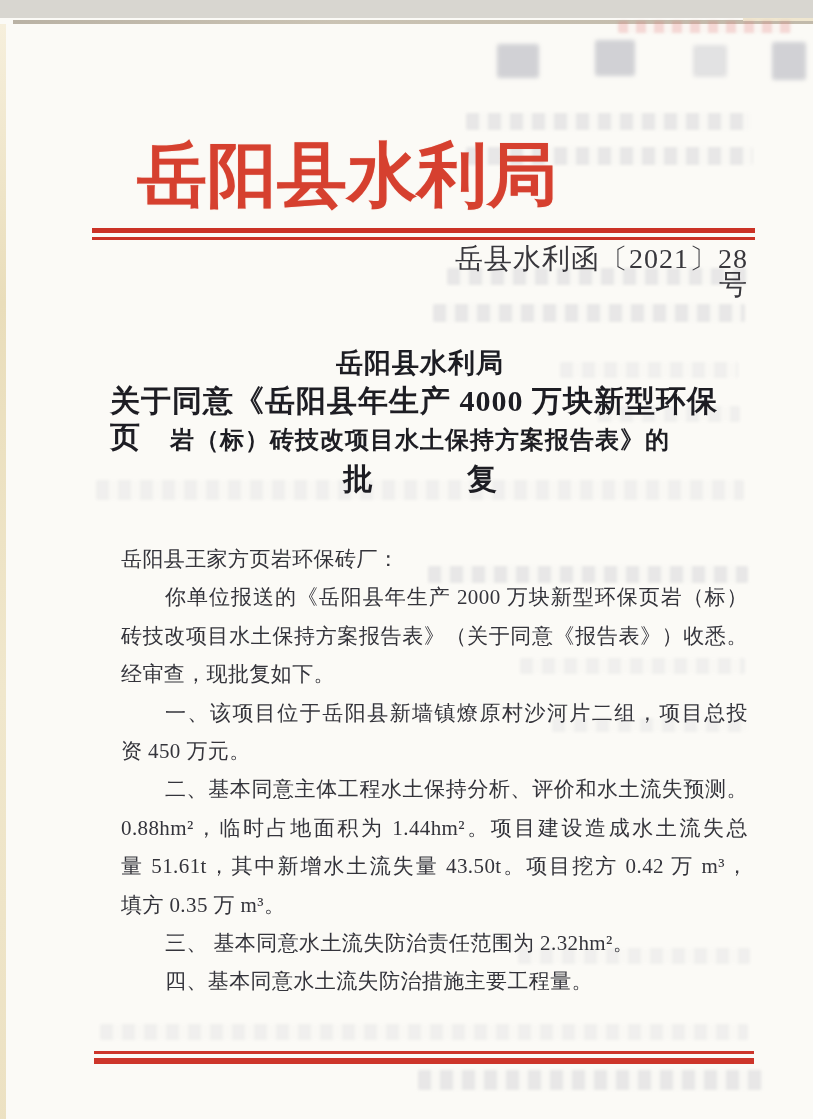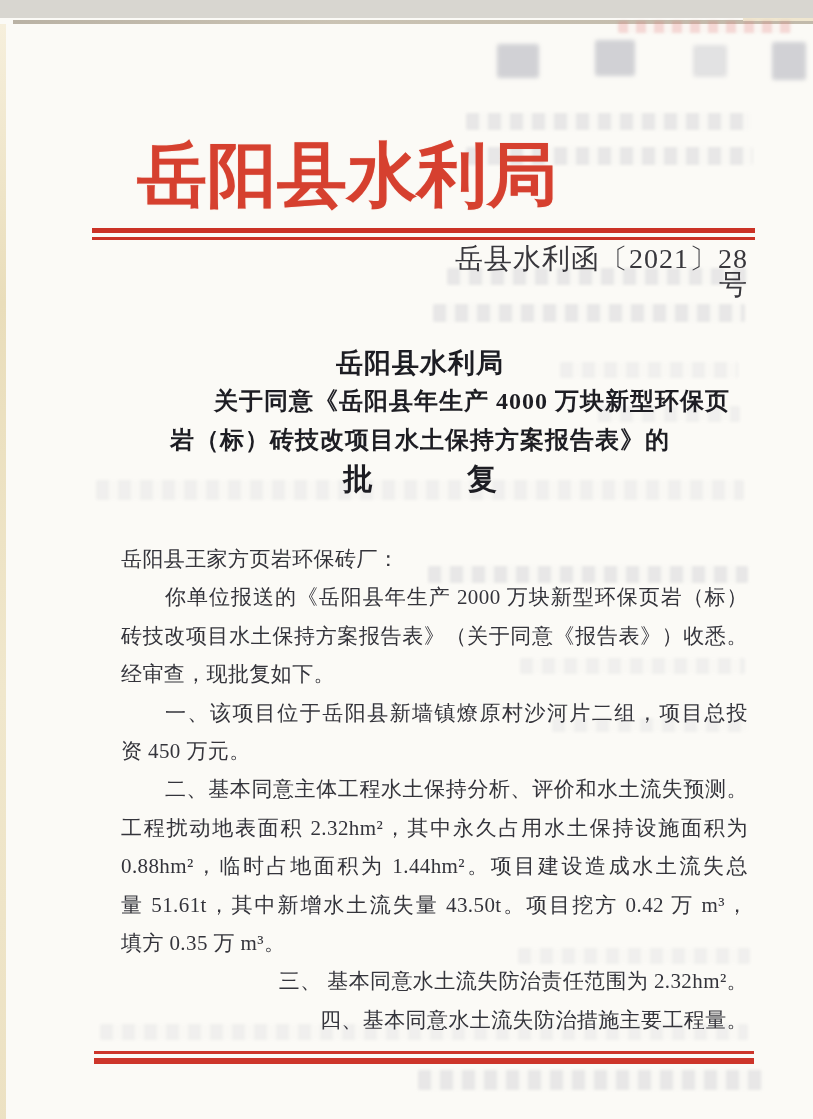--- a/index.html
+++ b/index.html
@@ -36,31 +36,31 @@
   .rule-c { position:absolute; left:94px;  top:1033px; width:660px; height:2.5px; background:#cd352a; }
   .rule-d { position:absolute; left:94px;  top:1040px; width:660px; height:6px;   background:#cd352a; }
 
   .docnum {
     position:absolute; left:430px; top:228px; width:318px; height:26px;
     font-size:28px; line-height:26px; color:#38373c; text-align:right; letter-spacing:1px;
   }
 
   .title { position:absolute; left:110px; top:0; width:620px; color:#1d1d23; font-weight:bold; }
   .t1 { position:absolute; top:329px; width:620px; text-align:center; font-size:27px; line-height:32px; letter-spacing:1px; }
-  .t2 { position:absolute; top:365px; width:620px; text-align:right; font-size:24px; line-height:36px; letter-spacing:1px; }
+  .t2 { position:absolute; top:365px; width:620px; text-align:left; font-size:30px; line-height:36px; letter-spacing:1px; }
   .t3 { position:absolute; top:404px; width:620px; text-align:center; font-size:24px; line-height:36px; letter-spacing:1px; }
   .t4 { position:absolute; top:443px; width:620px; display:flex; justify-content:center; gap:94px;
         font-size:30px; line-height:36px; }
 
   .bodytext {
     position:absolute; left:121px; top:522px; width:627px;
     font-size:21px; color:#34343b; letter-spacing:.4px;
   }
   .ln   { height:38.4px; line-height:38.4px; white-space:pre-wrap; }
-  .ind  { text-indent:44px;text-align:right; }
+  .ind  { text-indent:44px; }
   .fill { text-align:justify; text-align-last:justify; }
 </style>
 </head>
 <body>
 
 <div class="page">
 
   <div class="edge-top"></div>
   <div class="edge-left"></div>
   <div class="edge-tr"></div>
@@ -102,21 +102,20 @@
   </div>
 
   <div class="bodytext">
     <div class="ln">岳阳县王家方页岩环保砖厂：</div>
     <div class="ln ind fill">你单位报送的《岳阳县年生产 2000 万块新型环保页岩（标）</div>
     <div class="ln fill">砖技改项目水土保持方案报告表》（关于同意《报告表》）收悉。</div>
     <div class="ln">经审查，现批复如下。</div>
     <div class="ln ind fill">一、该项目位于岳阳县新墙镇燎原村沙河片二组，项目总投</div>
     <div class="ln">资 450 万元。</div>
     <div class="ln ind fill">二、基本同意主体工程水土保持分析、评价和水土流失预测。</div>
-    <div class="ln fill">工程扰动地表面积 2.32hm²，其中永久占用水土保持设施面积为</div>
     <div class="ln fill">0.88hm²，临时占地面积为 1.44hm²。项目建设造成水土流失总</div>
     <div class="ln fill">量 51.61t，其中新增水土流失量 43.50t。项目挖方 0.42 万 m³，</div>
     <div class="ln">填方 0.35 万 m³。</div>
     <div class="ln ind">三、 基本同意水土流失防治责任范围为 2.32hm²。</div>
     <div class="ln ind">四、基本同意水土流失防治措施主要工程量。</div>
   </div>
 
   <div class="rule-c"></div>
   <div class="rule-d"></div>
 

